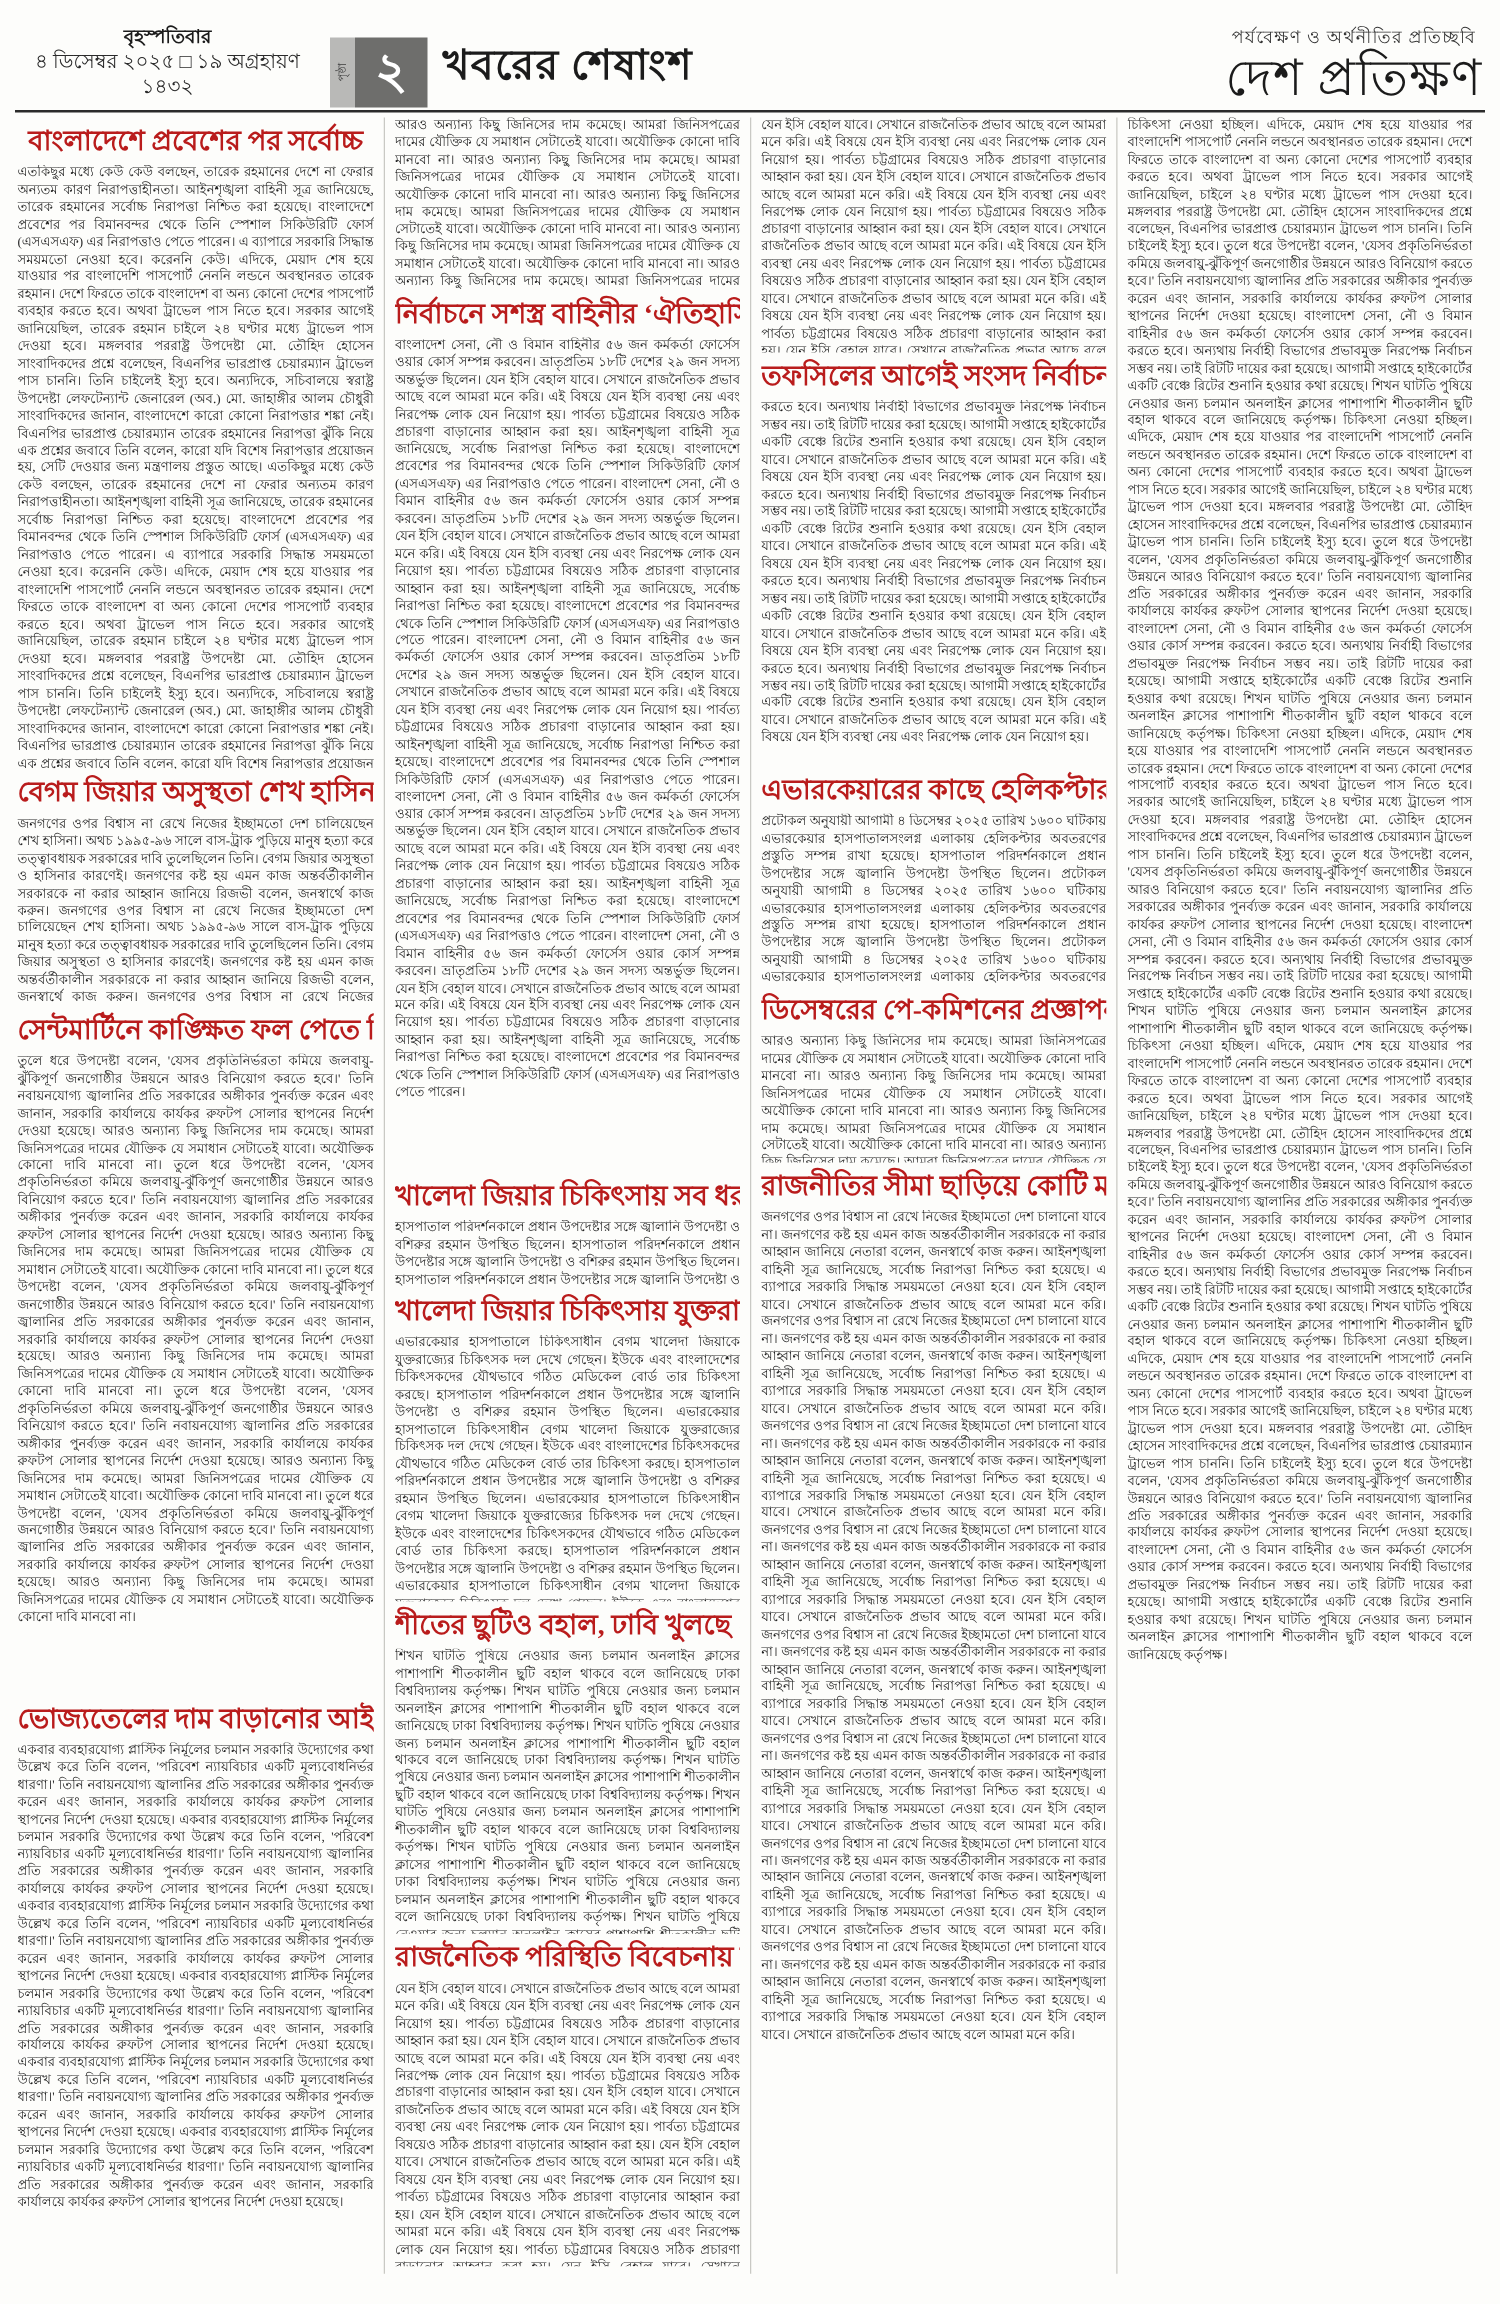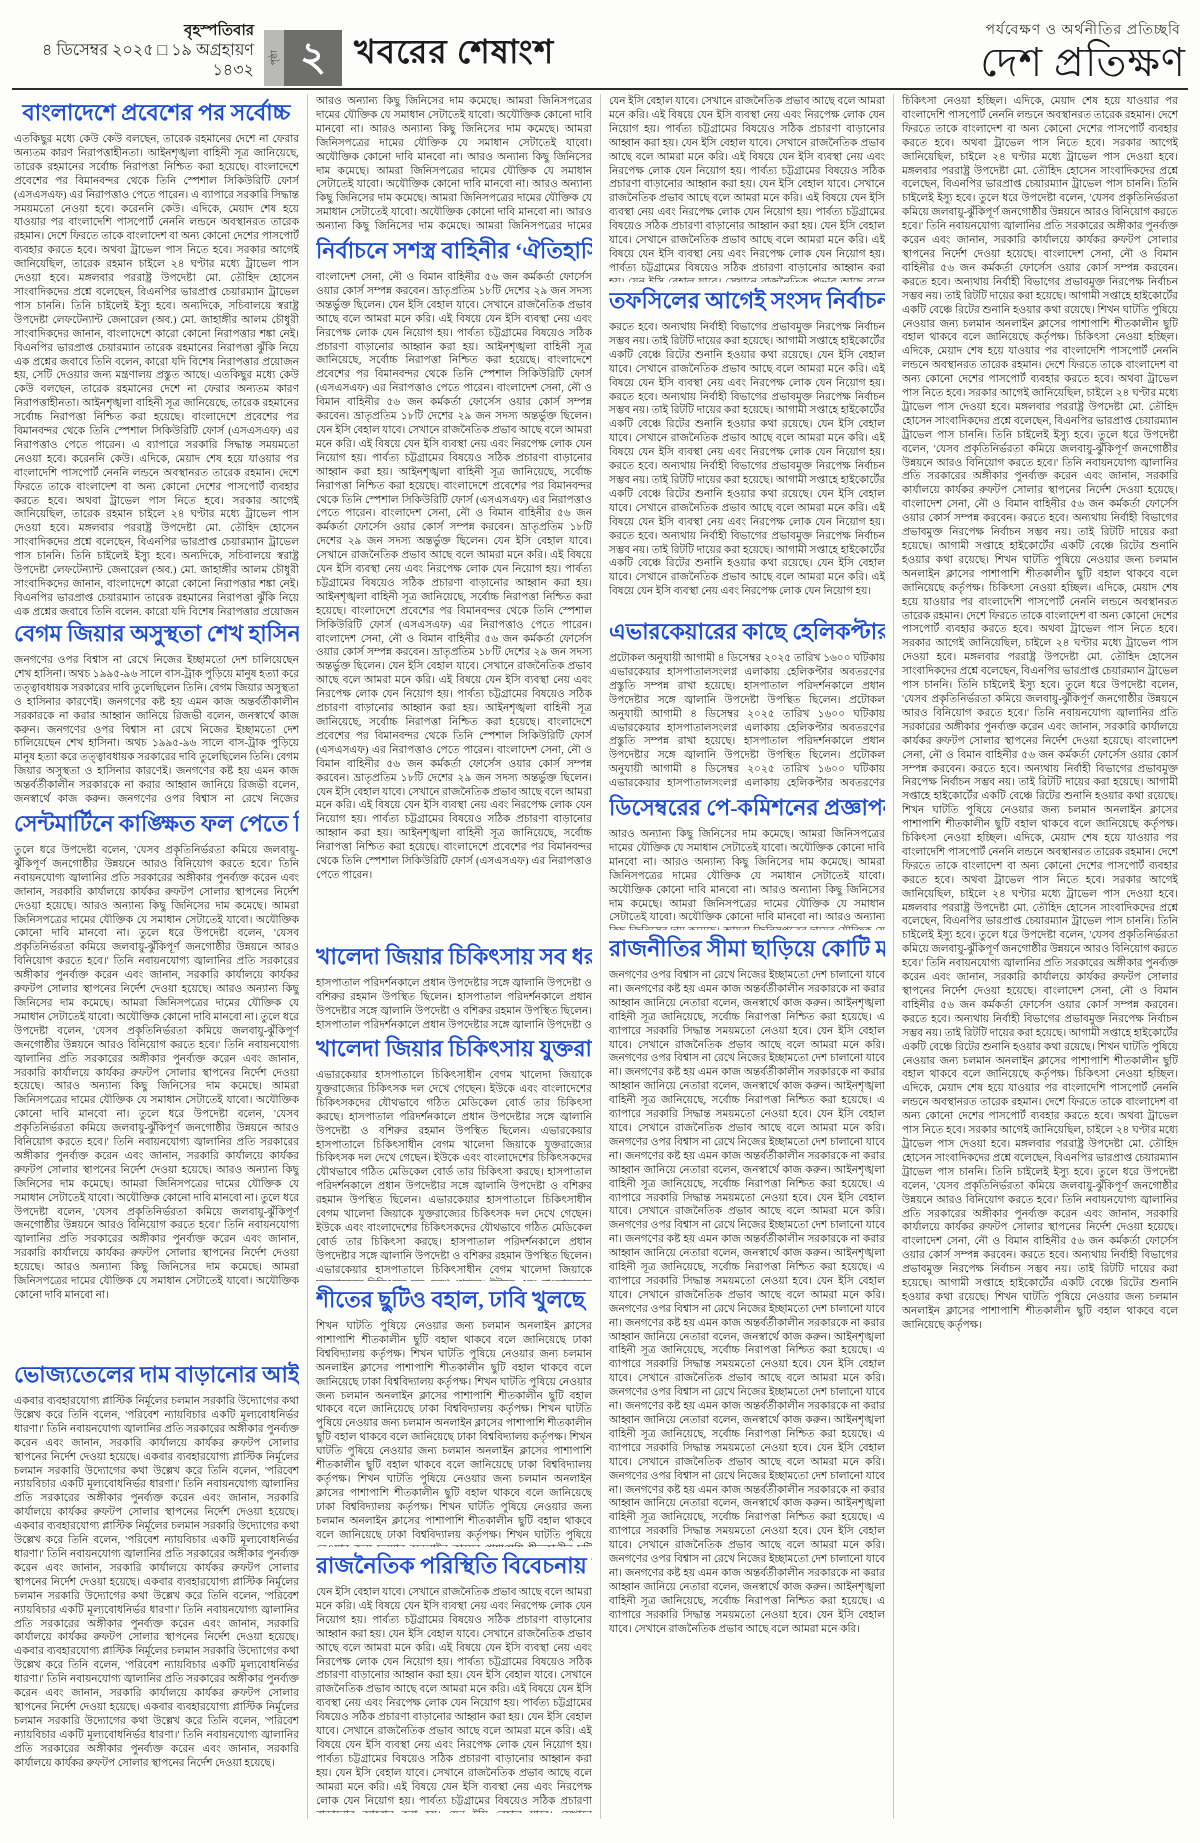--- a/index.html
+++ b/index.html
@@ -8,21 +8,21 @@
     position:relative; width:1200px; height:1843px; margin:0 auto;
     background:#fdfdfb; color:#1b1b1b;
     font-family:"Liberation Serif","DejaVu Serif",serif;
     overflow:hidden;
   }
   
   .hdr {
     position:absolute; top:24px; left:14px; right:14px; height:62px;
     display:flex; align-items:flex-end;
   }
-  .hdr-date { width:240px; text-align:right; padding-bottom:6px; line-height:1.25; }
+  .hdr-date { width:240px; text-align:center; padding-bottom:6px; line-height:1.25; }
   .hdr-weekday { font-weight:bold; font-size:15px; }
   .hdr-dateline { font-size:16px; color:#2a2a2a; }
   .pagebox { display:flex; margin-left:10px; height:56px; }
   .pagebox-strip {
     width:20px; background:#b9b9b7; color:#3c3c3c;
     writing-mode:vertical-rl; transform:rotate(180deg);
     font-size:9px; text-align:center; line-height:20px;
   }
   .pagebox-num {
     width:58px; background:#6e6e6c; color:#fff; font-weight:bold;
@@ -34,21 +34,21 @@
   .masthead-title { font-size:40px; font-weight:400; line-height:1.05; letter-spacing:1px; }
   .hdr-rule { position:absolute; top:88px; left:12px; right:12px; height:2px; background:#2b2b2b; }
   
   .cols {
     position:absolute; top:94px; left:14px; right:14px; bottom:24px;
     display:flex; gap:0;
   }
   .col { width:25%; padding:0 8px; overflow:hidden; border-left:1px solid #c9c9c4; }
   .col:first-child { border-left:none; padding-left:0; }
   .headline {
-    font-size:22px; font-weight:bold; text-align:center; color:#1d4ed8;
+    font-size:22px; font-weight:bold; text-align:center; color:#b91c1c;
     white-space:nowrap; overflow:hidden; line-height:32px;
     margin:3px 0 3px 0;
   }
   .body-txt {
     font-size:10.5px; line-height:13.9px; text-align:justify;
     color:#1f1f1f; overflow:hidden; text-indent:0;
     word-break:break-word;
   }
   
   .h485{height:483px} .h155{height:152px} .h515{height:513px} .h390{height:388px}

